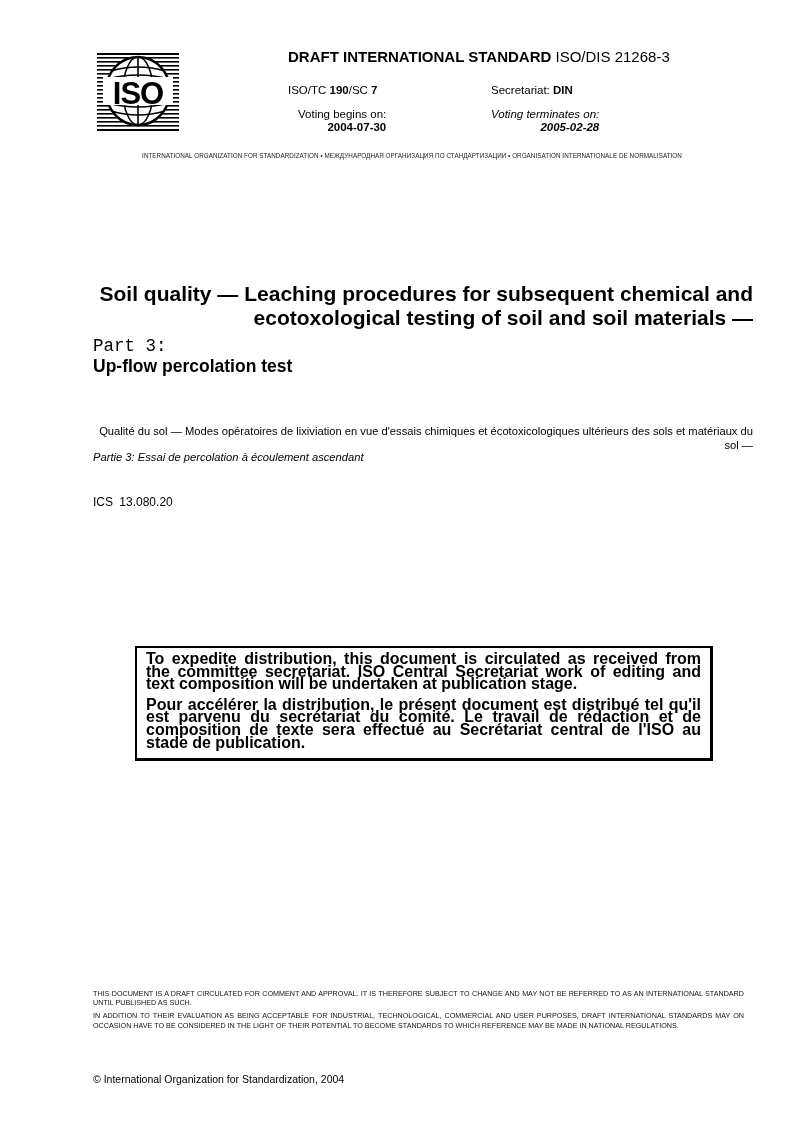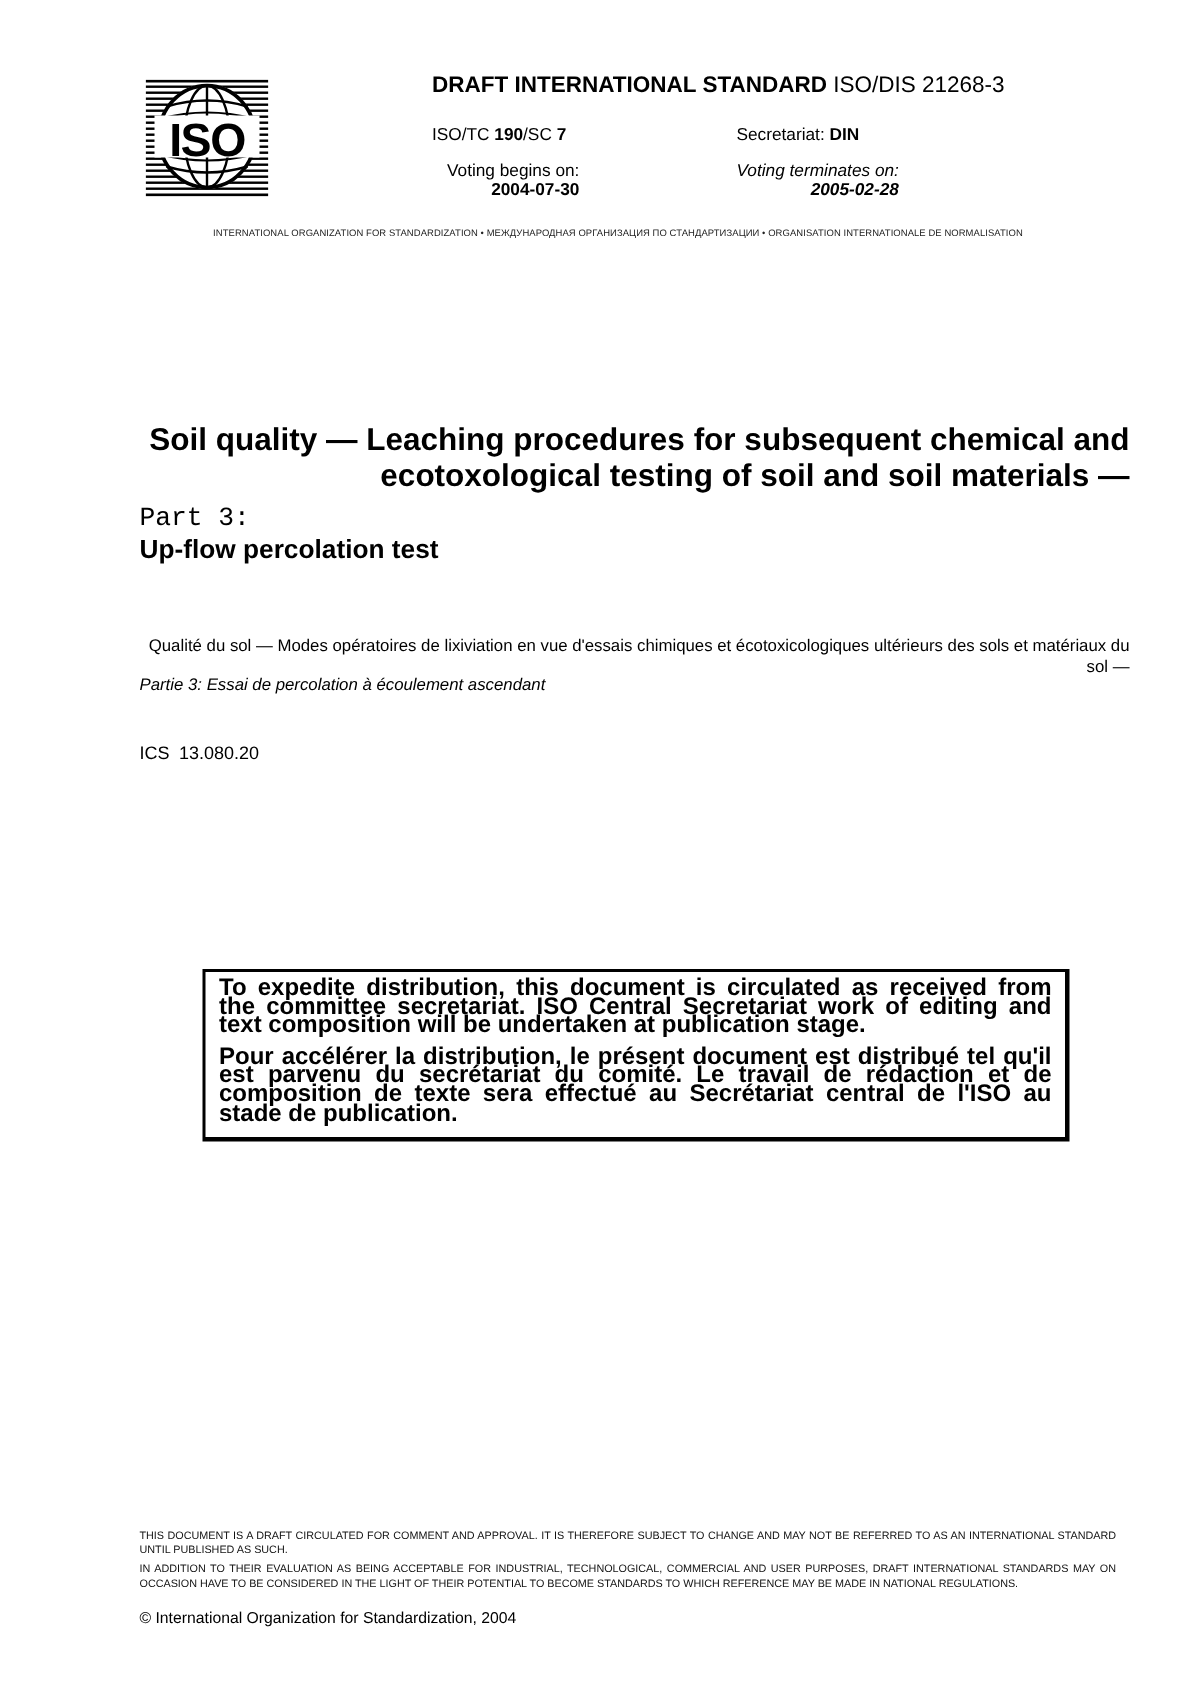--- a/index.html
+++ b/index.html
@@ -37,21 +37,21 @@
     border: 2px solid #000; border-right-width: 3px; border-bottom-width: 3px;
     padding: 5px 9px 5px 9px; font-size: 16px; font-weight: bold; line-height: 12.6px;
     text-align: justify;
     margin-top: 48px;
   }
   .notice p { margin: 0 0 8px 0; }
 
   
   .disclaimer {
     left: 93px; top: 989px; width: 651px; font-size: 7.2px; line-height: 9.2px;
-    text-align: justify; color: #111; margin-top: 30px;
+    text-align: justify; color: #111;
   }
   .disclaimer p { margin: 0 0 4px 0; }
   .copyright { left: 93px; top: 1073px; font-size: 10.5px; }
 </style>
 </head>
 <body>
 
 <div class="abs logo">
   <svg width="82" height="78" viewBox="0 0 82 78" xmlns="http://www.w3.org/2000/svg">
     <defs>

